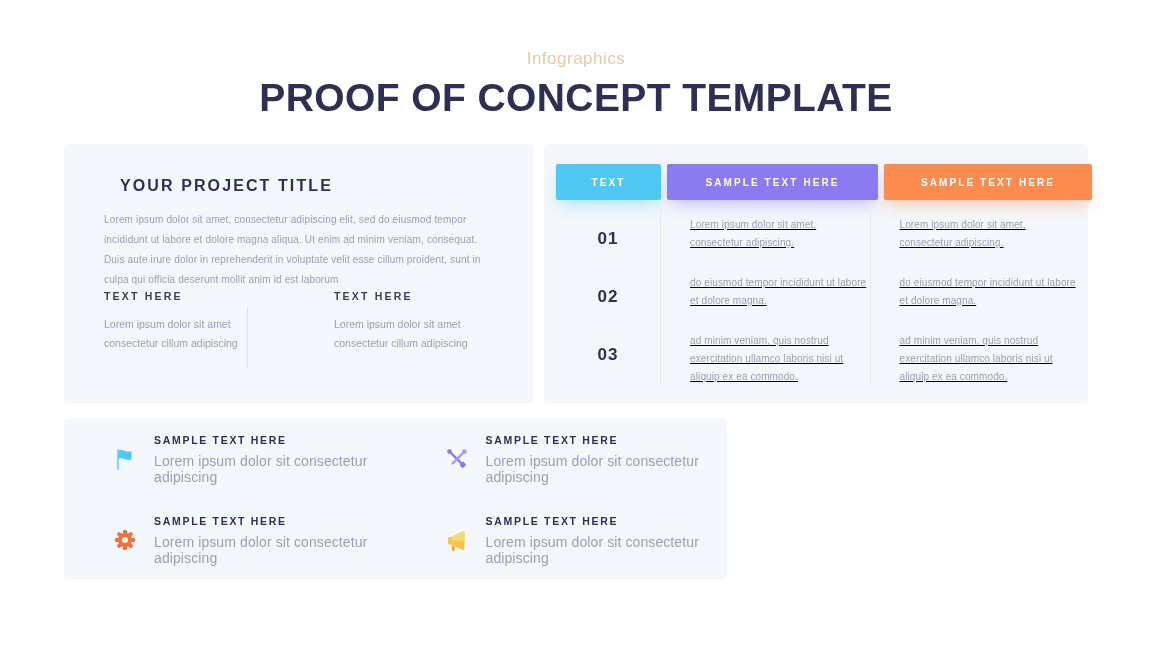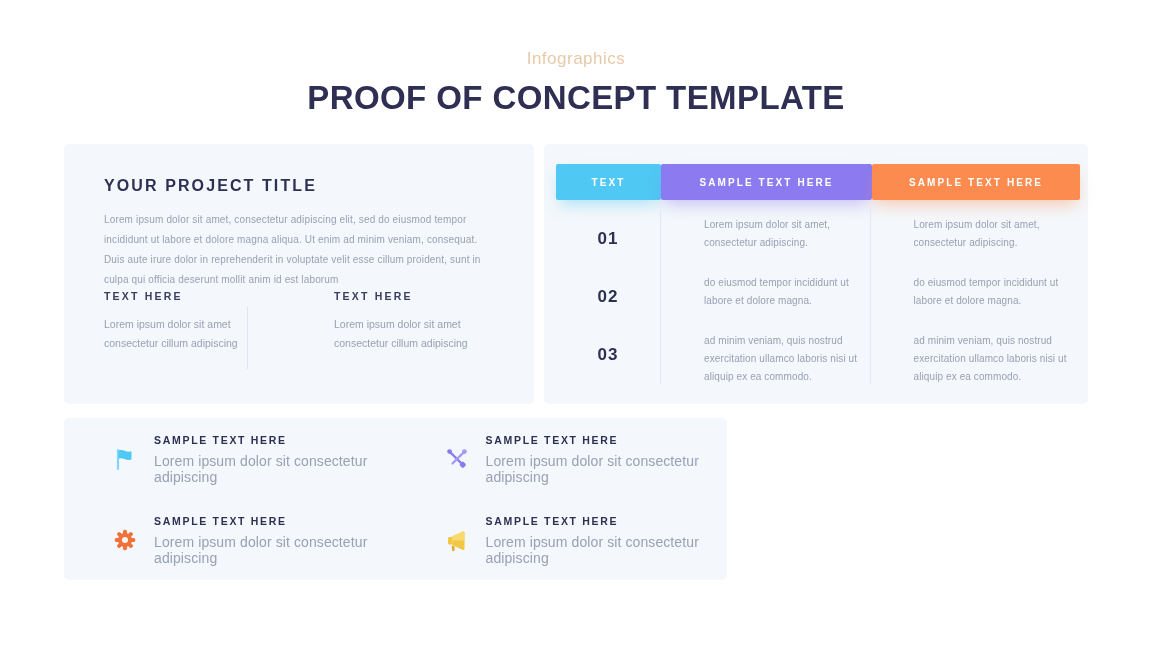--- a/index.html
+++ b/index.html
@@ -29,42 +29,42 @@
   }
   .eyebrow {
     font-size: 17px;
     letter-spacing: 0.5px;
     color: #e8c9a8;
     font-weight: 400;
     line-height: 22px;
   }
   .main-title {
     margin-top: 8px;
-    font-size: 33px;
+    font-size: 39px;
     font-weight: 700;
     letter-spacing: 0.4px;
     color: #2e2f52;
     line-height: 40px;
   }
 
   
   .panel {
     position: absolute;
     background: #f4f7fb;
     border-radius: 5px;
   }
   .panel-left   { left: 64px;  top: 144px; width: 470px; height: 260px; }
   .panel-right  { left: 544px; top: 144px; width: 544px; height: 260px; }
   .panel-bl     { left: 64px;  top: 418px; width: 663px; height: 162px; }
   .panel-br     { left: 738px; top: 418px; width: 350px; height: 162px; }
 
   
   .project-title {
     position: absolute;
-    left: 40px; top: 33px;
+    left: 56px; top: 33px;
     font-size: 16px;
     font-weight: 700;
     letter-spacing: 2.1px;
     color: #2e2f52;
   }
   .project-body {
     position: absolute;
     left: 40px; top: 66px;
     width: 390px;
     font-size: 10px;
@@ -98,20 +98,21 @@
     line-height: 19px;
     color: #9aa0b5;
     width: 155px;
   }
 
   
   .tabs {
     position: absolute;
     left: 12px; top: 20px;
     display: flex;
+    gap: 6px;
   }
   .tab {
     height: 36px;
     display: flex;
     align-items: center;
     justify-content: center;
     font-size: 10px;
     font-weight: 700;
     letter-spacing: 2.1px;
     color: #ffffff;
@@ -123,21 +124,21 @@
 
   .table-body {
     position: absolute;
     left: 12px; top: 66px;
     width: 520px;
     height: 174px;
     display: flex;
   }
   .tcol { position: relative; height: 100%; }
   .tcol-num { width: 105px; }
-  .tcol-txt { width: 211px; padding-left: 44px; }
+  .tcol-txt { width: 211px; padding-left: 30px; text-decoration: underline; }
   .tcol-txt.last { width: 208px; }
   .vline {
     position: absolute;
     left: 0; top: 0;
     width: 1px; height: 174px;
     background: #e2e7f0;
   }
   .num-cell {
     display: flex;
     align-items: center;

